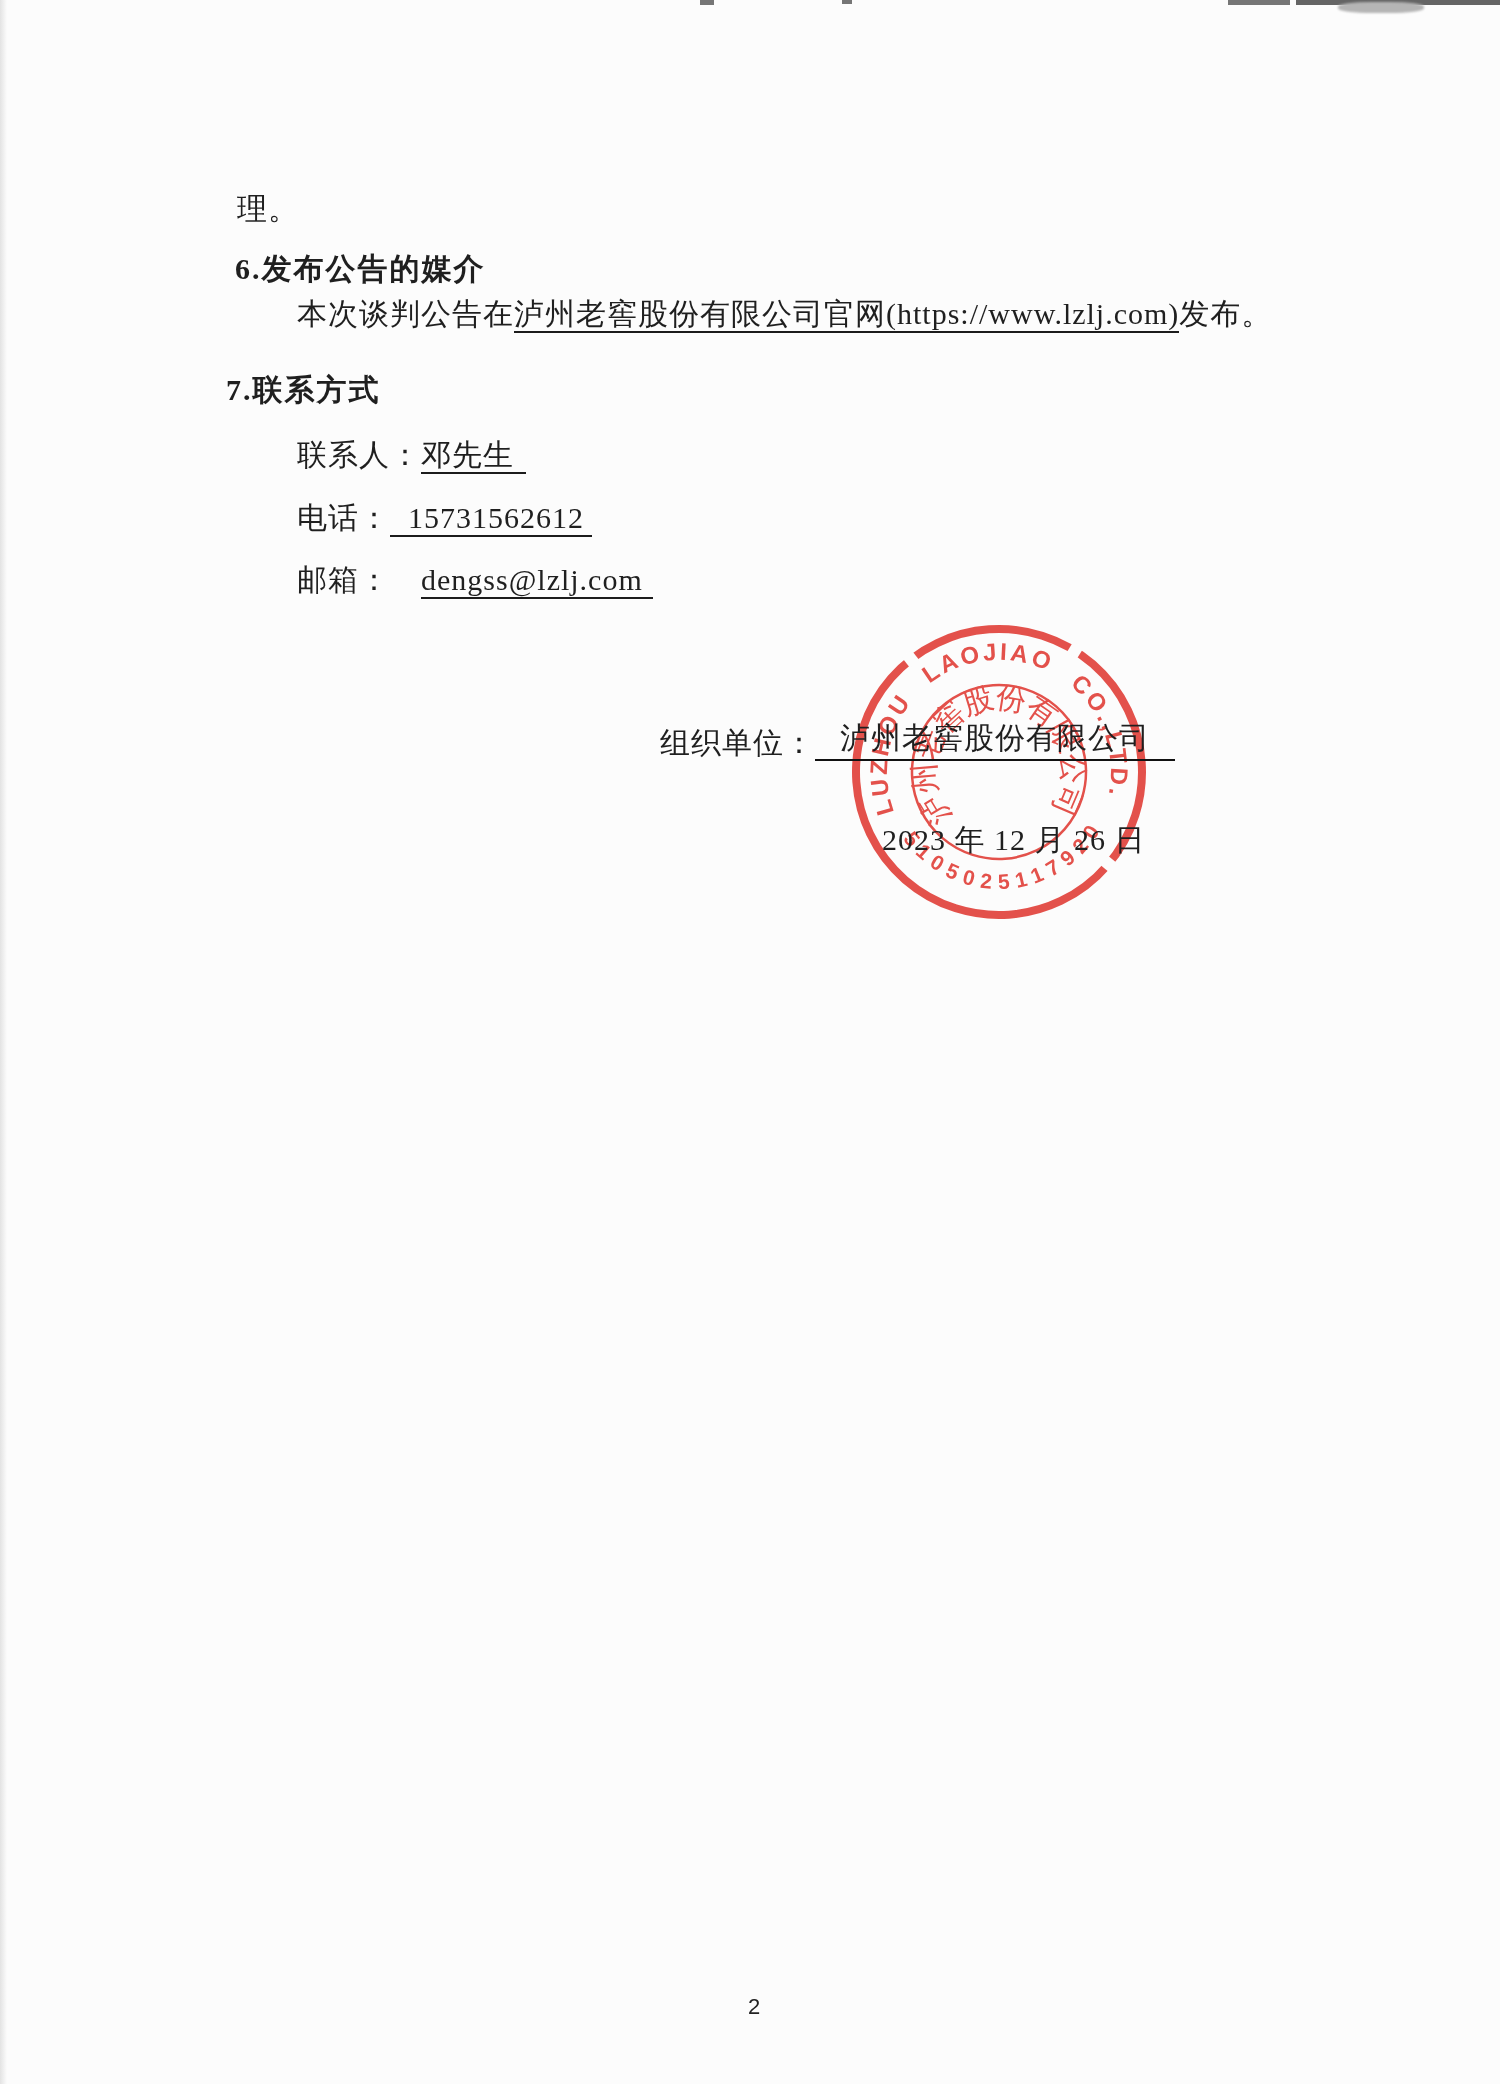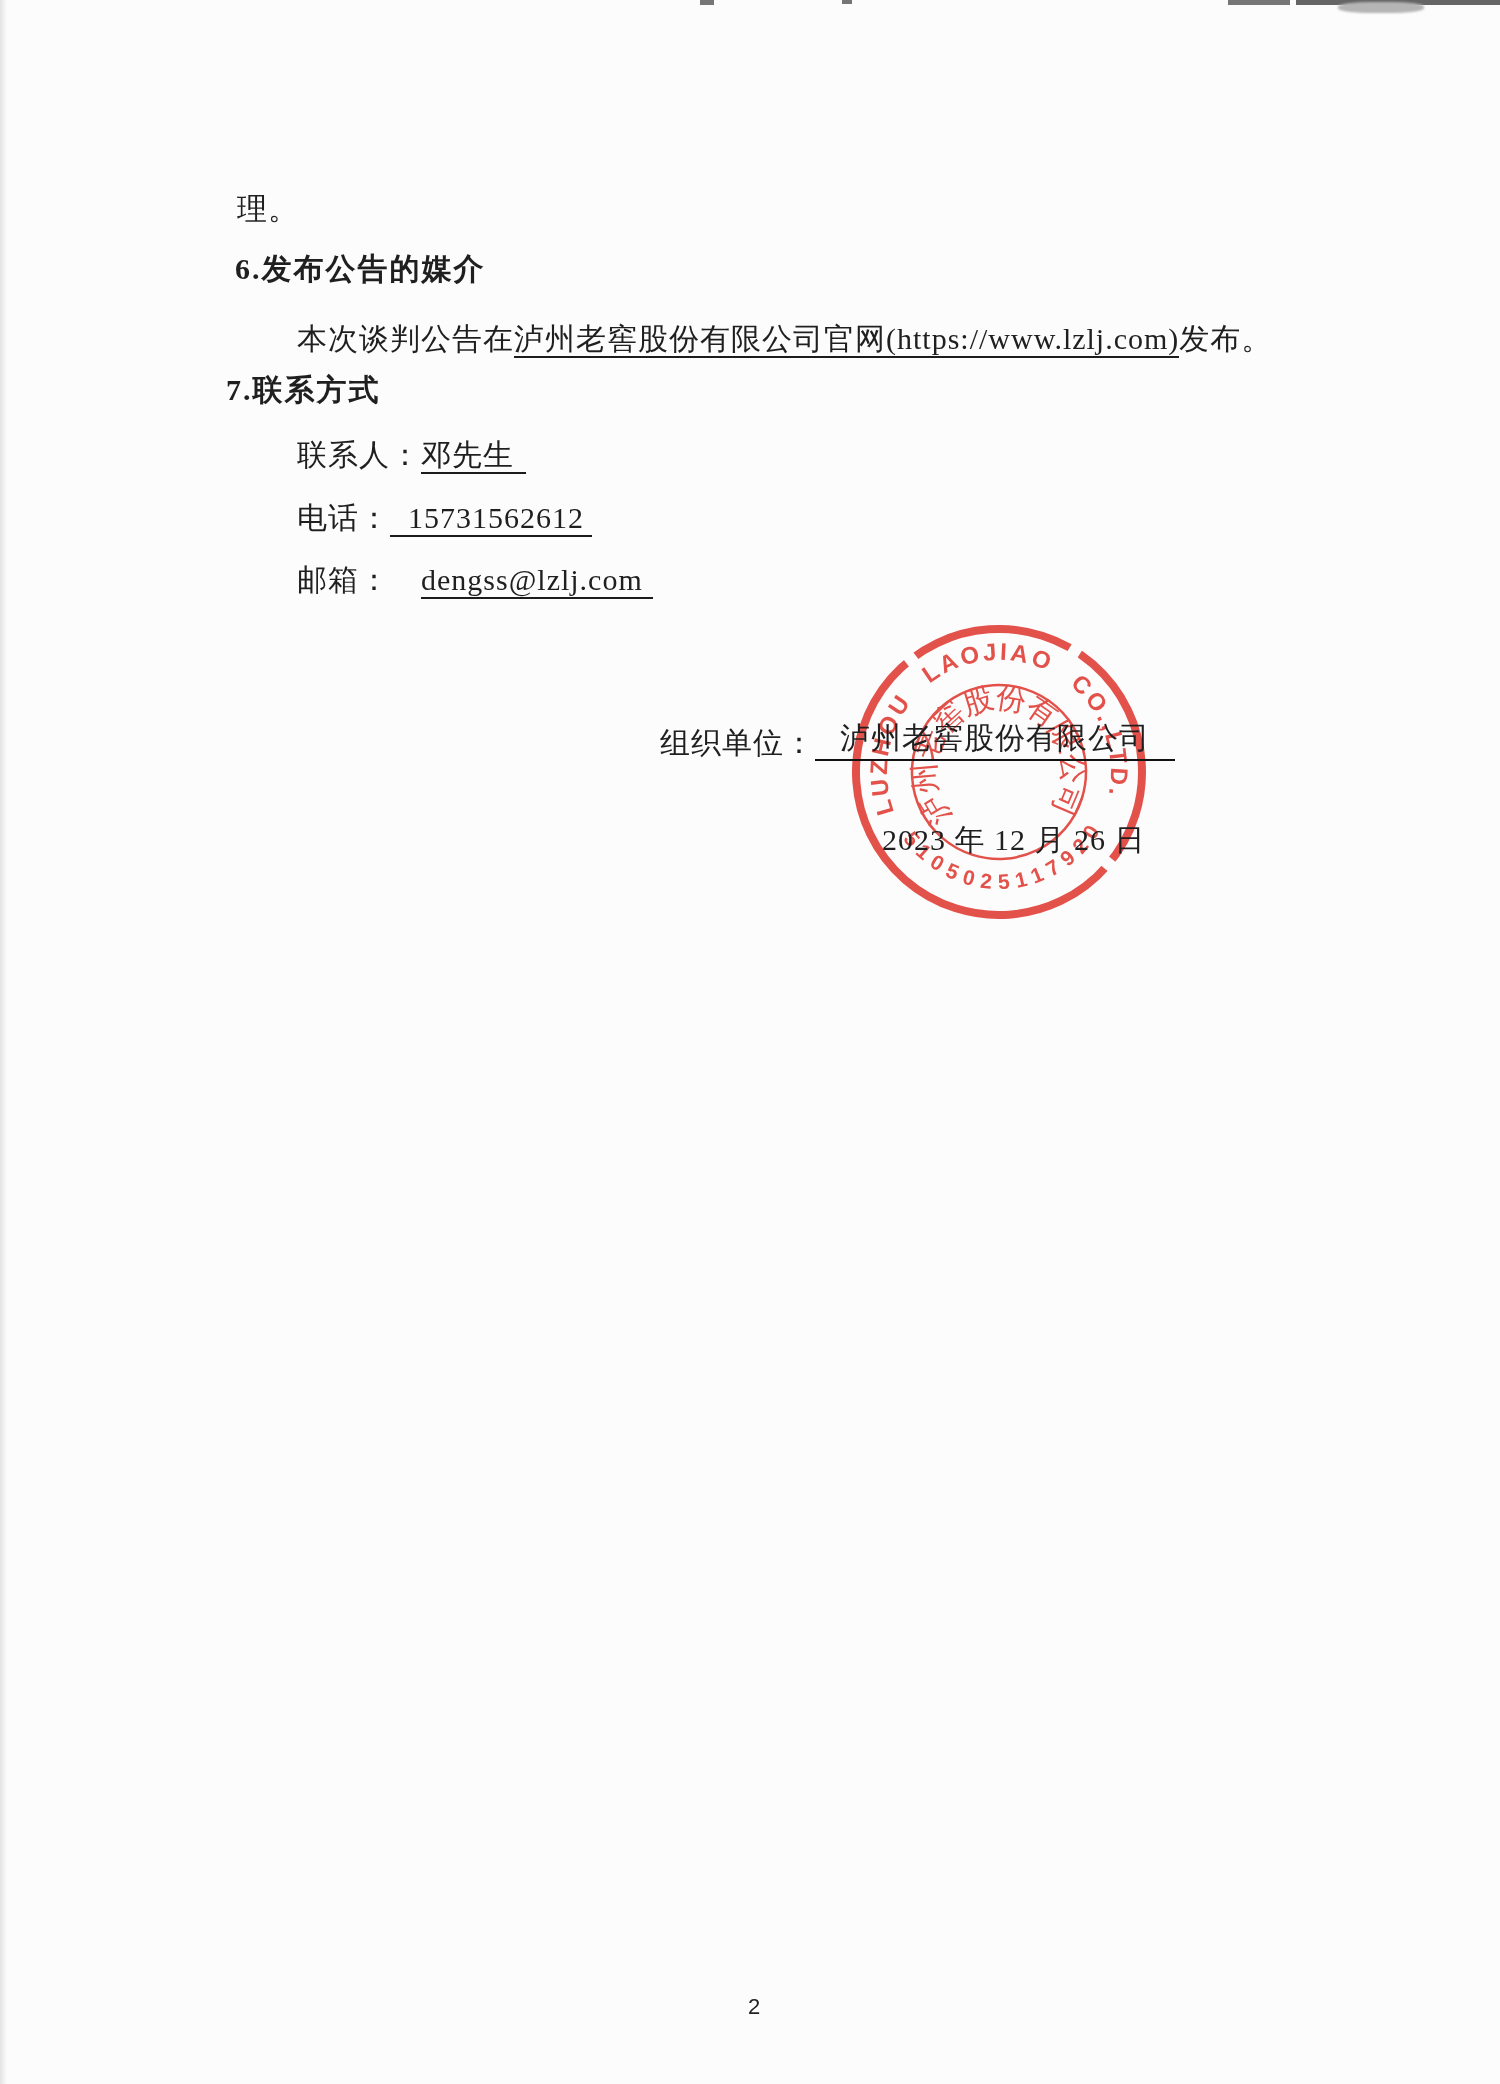--- a/index.html
+++ b/index.html
@@ -93,21 +93,21 @@
         <rect x="137" y="-6" width="13" height="12" transform="rotate(-54)"></rect>
         <rect x="137" y="-6" width="13" height="12" transform="rotate(44)"></rect>
       </g>
     </g>
   </svg>
 
   <div class="line" style="left:237px;top:191px;">理。</div>
 
   <div class="line heading" style="left:235px;top:251px;">6.发布公告的媒介</div>
 
-  <div class="line" style="left:297px;top:321px;text-align:right;">
+  <div class="line" style="left:297px;top:296px;text-align:right;">
     <span>本次谈判公告在</span><span class="u">泸州老窖股份有限公司官网(https://www.lzlj.com)</span><span>发布。</span>
   </div>
 
   <div class="line heading" style="left:226px;top:372px;">7.联系方式</div>
 
   <div class="line" style="left:297px;top:437px;">
     <span>联系人：</span><span class="u" style="padding-right:12px;text-align:right;">邓先生</span>
   </div>
 
   <div class="line" style="left:297px;top:500px;">

